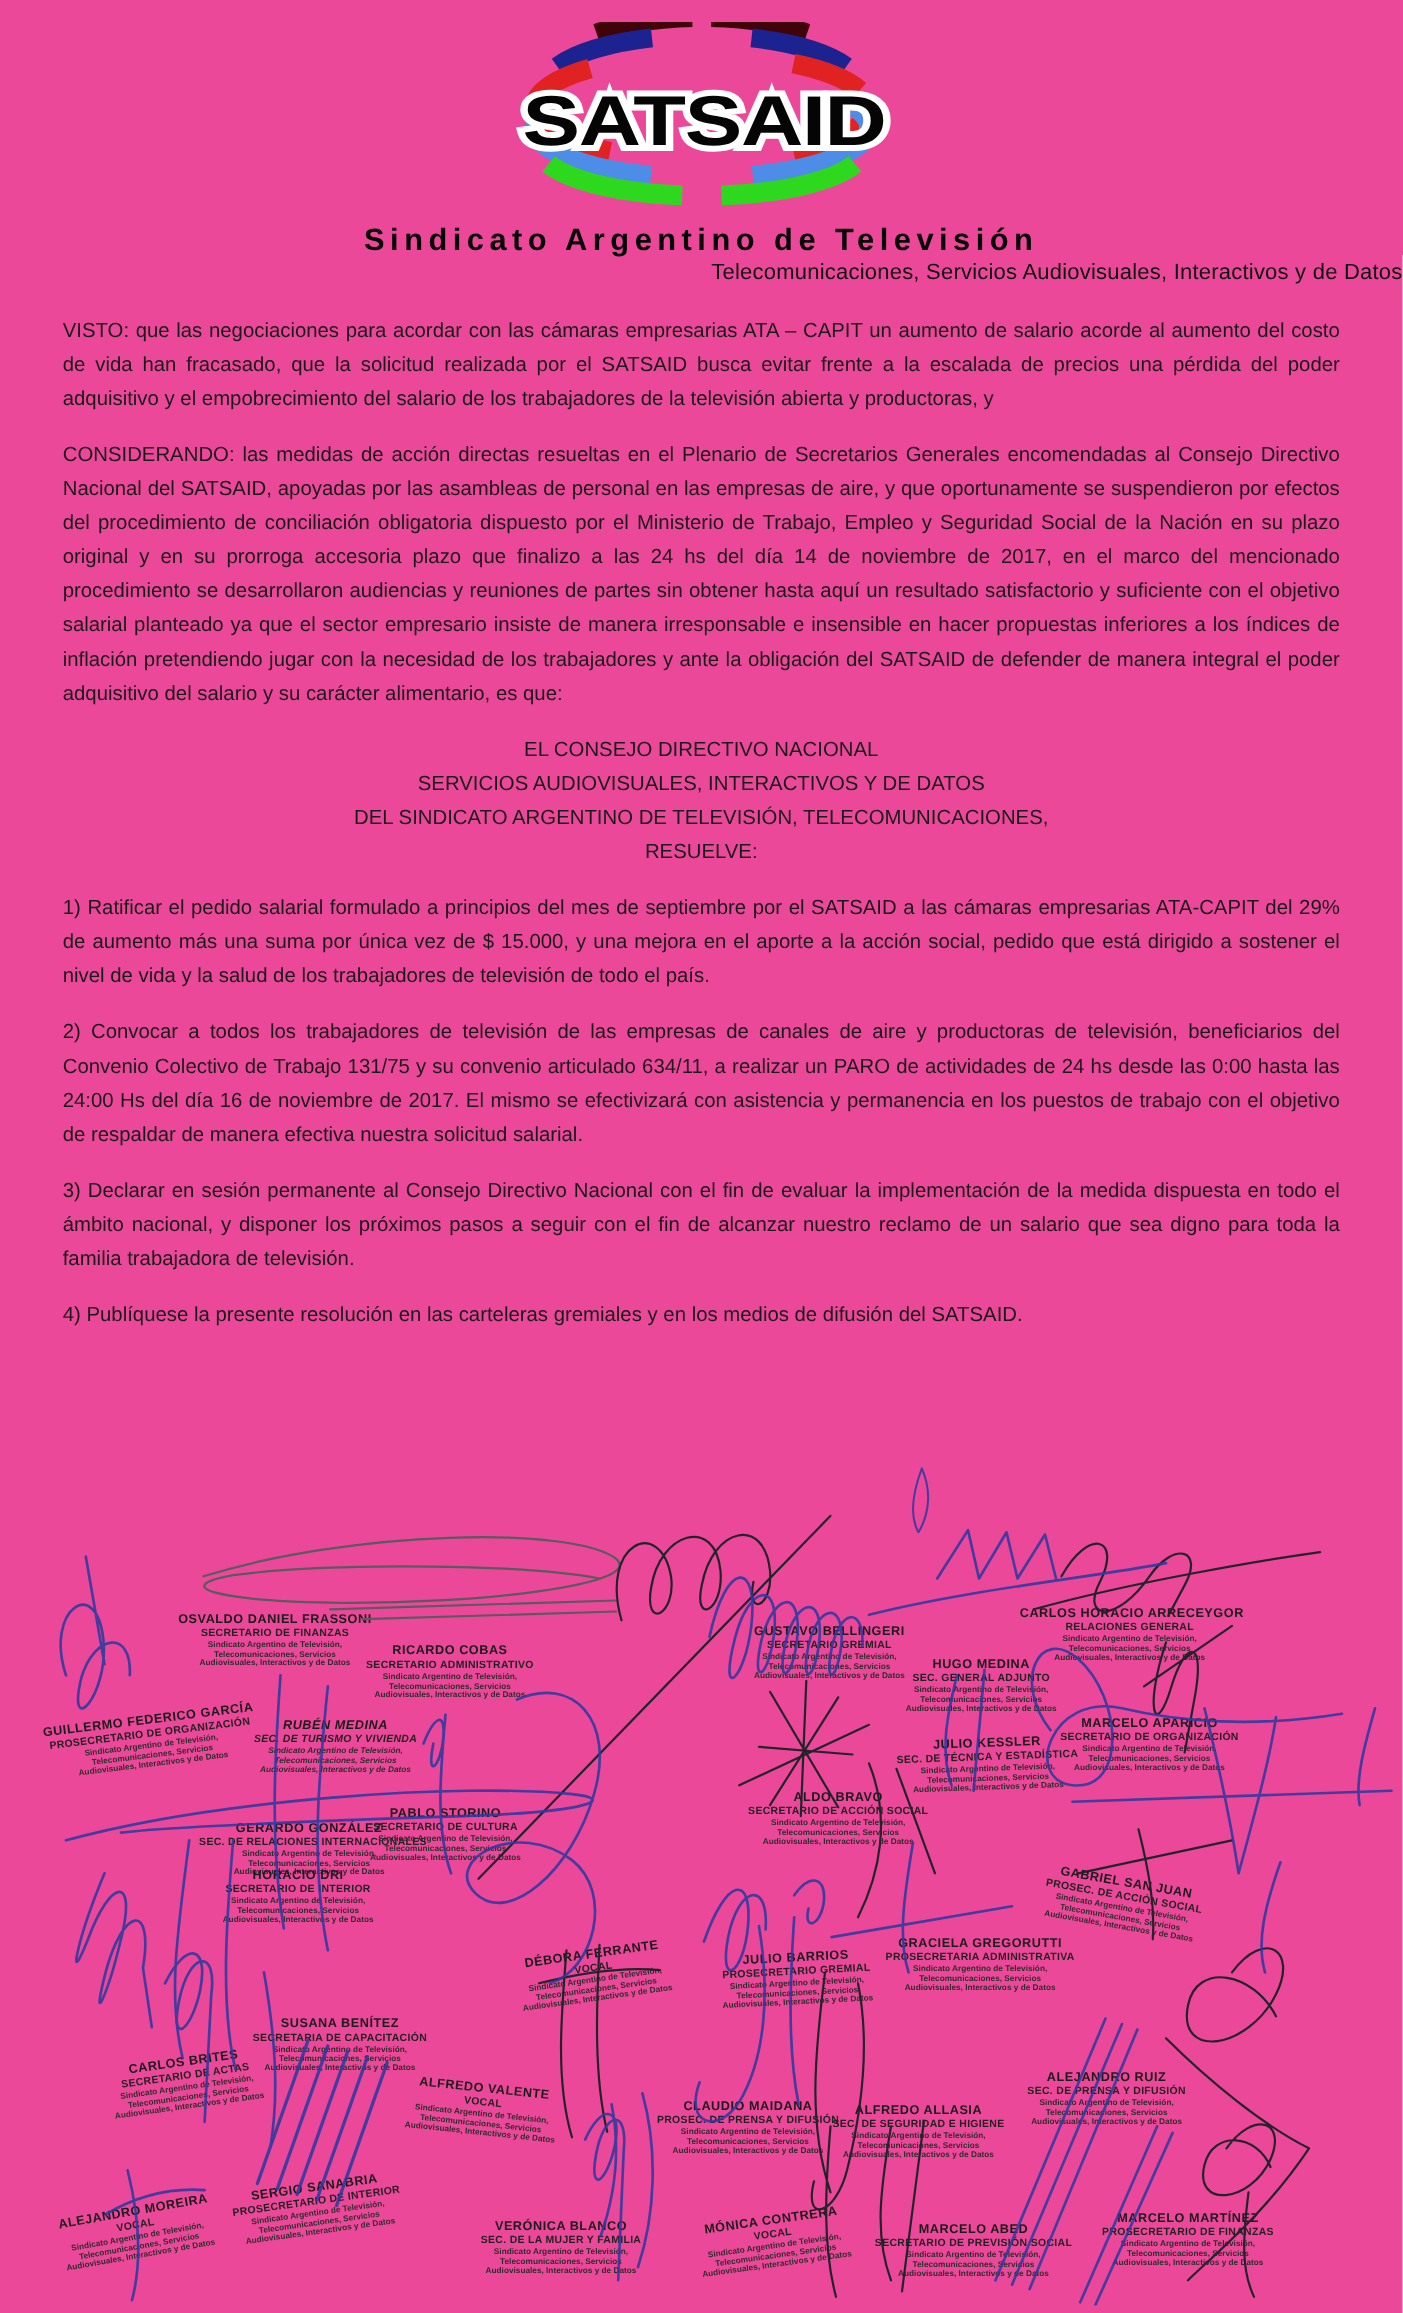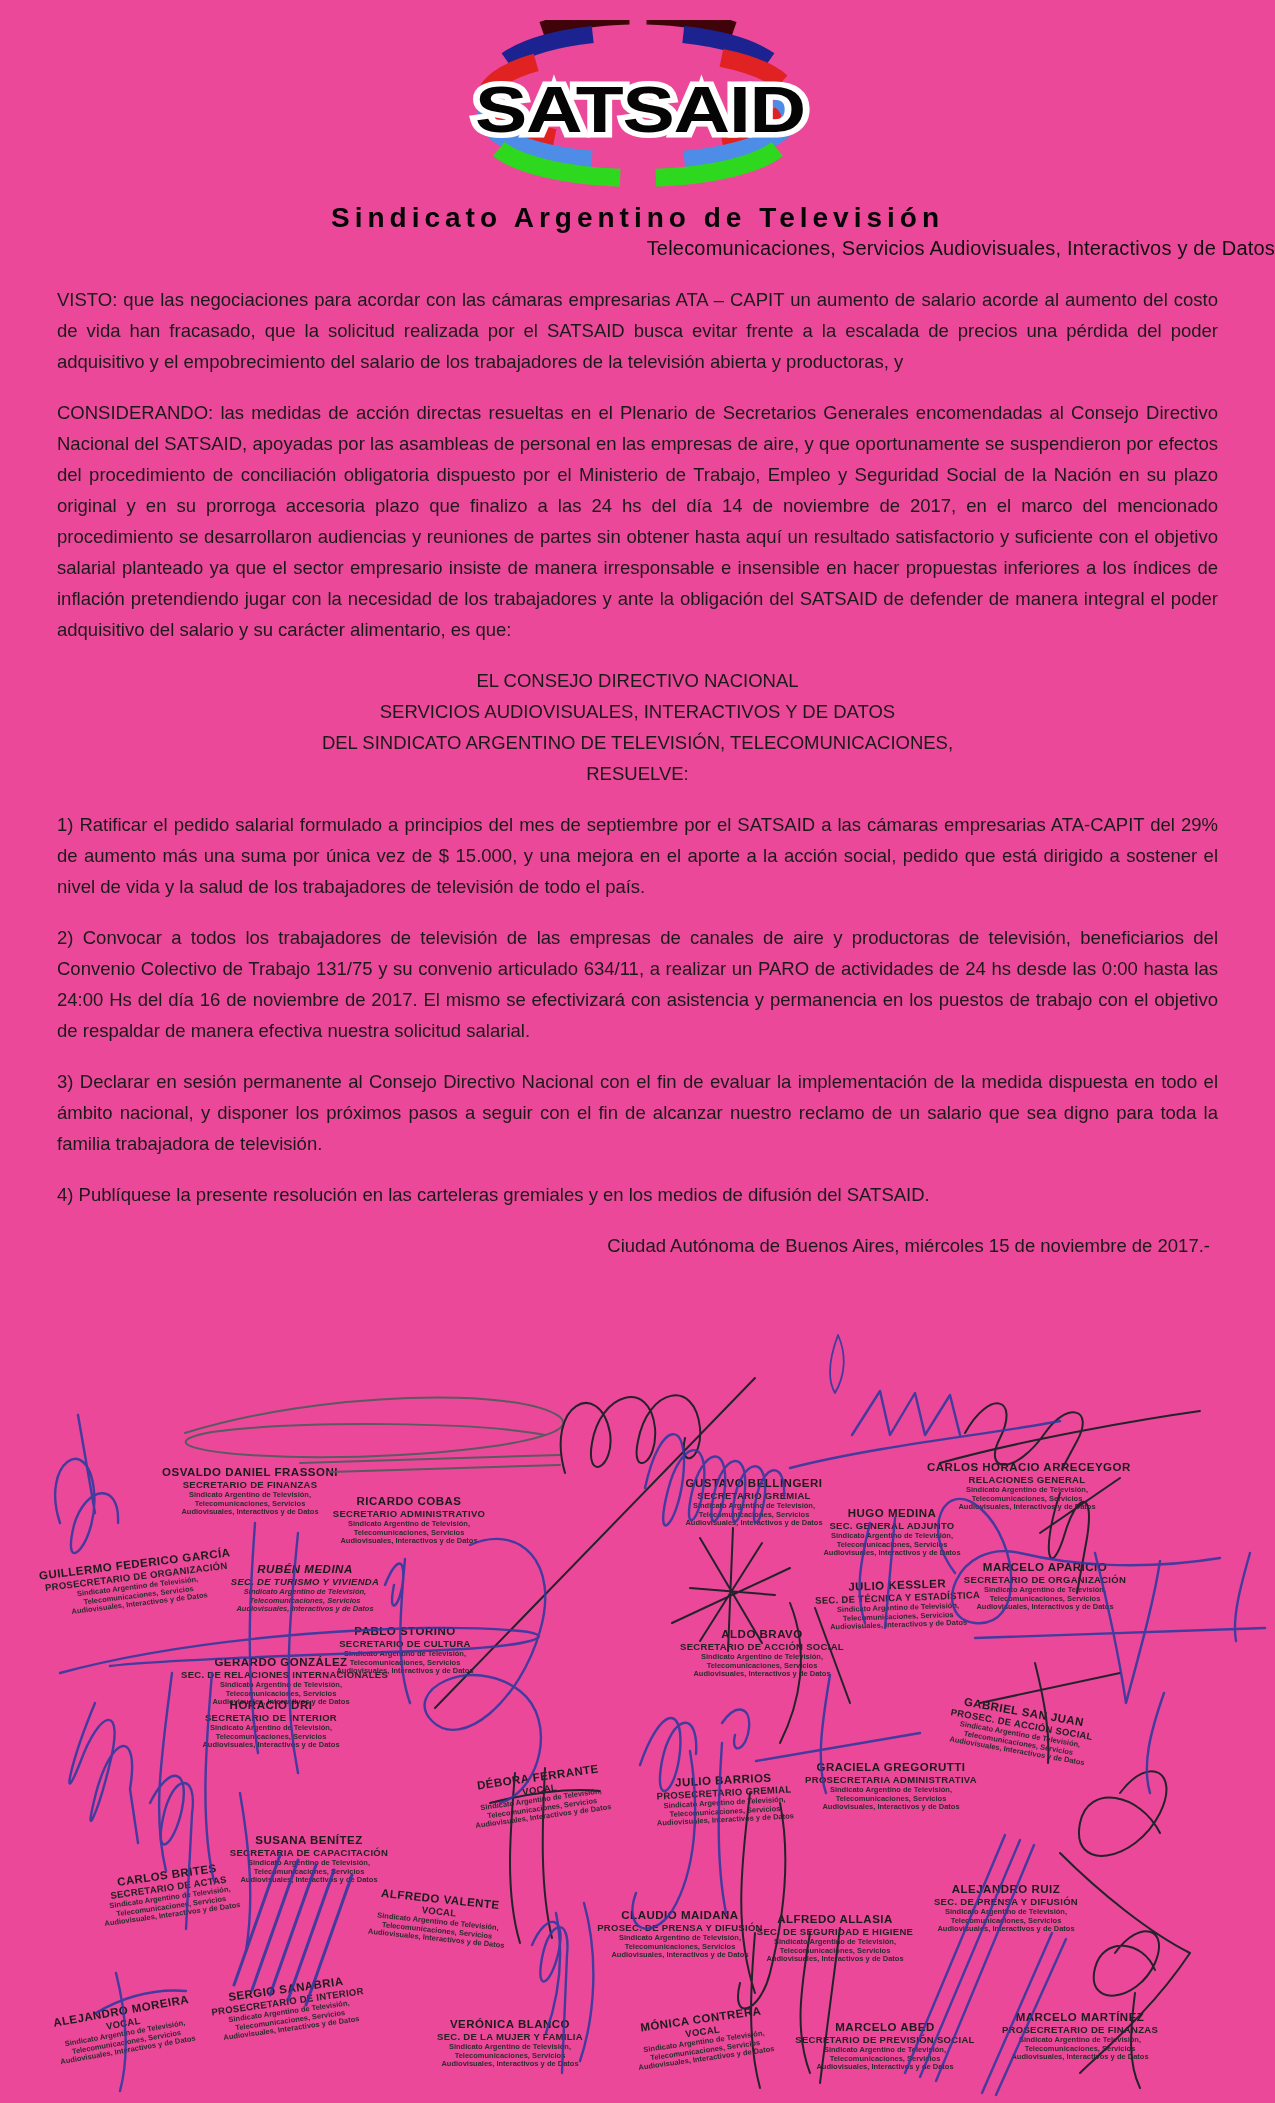--- a/index.html
+++ b/index.html
@@ -75,21 +75,20 @@
       <div>SERVICIOS AUDIOVISUALES, INTERACTIVOS Y DE DATOS</div>
       <div>DEL SINDICATO ARGENTINO DE TELEVISIÓN, TELECOMUNICACIONES,</div>
       <div>RESUELVE:</div>
     </div>
 
     <p>1) Ratificar el pedido salarial formulado a principios del mes de septiembre por el SATSAID a las cámaras empresarias ATA-CAPIT del 29% de aumento más una suma por única vez de $ 15.000, y una mejora en el aporte a la acción social, pedido que está dirigido a sostener el nivel de vida y la salud de los trabajadores de televisión de todo el país.</p>
     <p>2) Convocar a todos los trabajadores de televisión de las empresas de canales de aire y productoras de televisión, beneficiarios del Convenio Colectivo de Trabajo 131/75 y su convenio articulado 634/11, a realizar un PARO de actividades de 24 hs desde las 0:00 hasta las 24:00 Hs del día 16 de noviembre de 2017. El mismo se efectivizará con asistencia y permanencia en los puestos de trabajo con el objetivo de respaldar de manera efectiva nuestra solicitud salarial.</p>
     <p>3) Declarar en sesión permanente al Consejo Directivo Nacional con el fin de evaluar la implementación de la medida dispuesta en todo el ámbito nacional, y disponer los próximos pasos a seguir con el fin de alcanzar nuestro reclamo de un salario que sea digno para toda la familia trabajadora de televisión.</p>
     <p>4) Publíquese la presente resolución en las carteleras gremiales y en los medios de difusión del SATSAID.</p>
 
-    <p class="dateline">Ciudad Autónoma de Buenos Aires, miércoles  15 de noviembre de 2017.-</p>
   </main>
 
   <section class="signatures">
     <div class="sig-blocks">
         <div class="sig" style="left: 250px; top: 93px;">
     <div class="sig-name">OSVALDO DANIEL FRASSONI</div>
     <div class="sig-title">SECRETARIO DE FINANZAS</div>
     <div class="sig-org">
             <div>Sindicato Argentino de Televisión,</div>
             <div>Telecomunicaciones, Servicios</div>
@@ -179,21 +178,21 @@
   </div>
         <div class="sig" style="left: 165px; top: 283px; margin-left: 16px;">
     <div class="sig-name">GERARDO GONZÁLEZ</div>
     <div class="sig-title">SEC. DE RELACIONES INTERNACIONALES</div>
     <div class="sig-org">
             <div>Sindicato Argentino de Televisión,</div>
             <div>Telecomunicaciones, Servicios</div>
             <div>Audiovisuales, Interactivos y de Datos</div>
           </div>
   </div>
-        <div class="sig" style="left: 405px; top: 252px;">
+        <div class="sig" style="left: 405px; top: 270px;">
     <div class="sig-name">PABLO STORINO</div>
     <div class="sig-title">SECRETARIO DE CULTURA</div>
     <div class="sig-org">
             <div>Sindicato Argentino de Televisión,</div>
             <div>Telecomunicaciones, Servicios</div>
             <div>Audiovisuales, Interactivos y de Datos</div>
           </div>
   </div>
         <div class="sig" style="left: 271px; top: 326px;">
     <div class="sig-name">HORACIO DRI</div>

